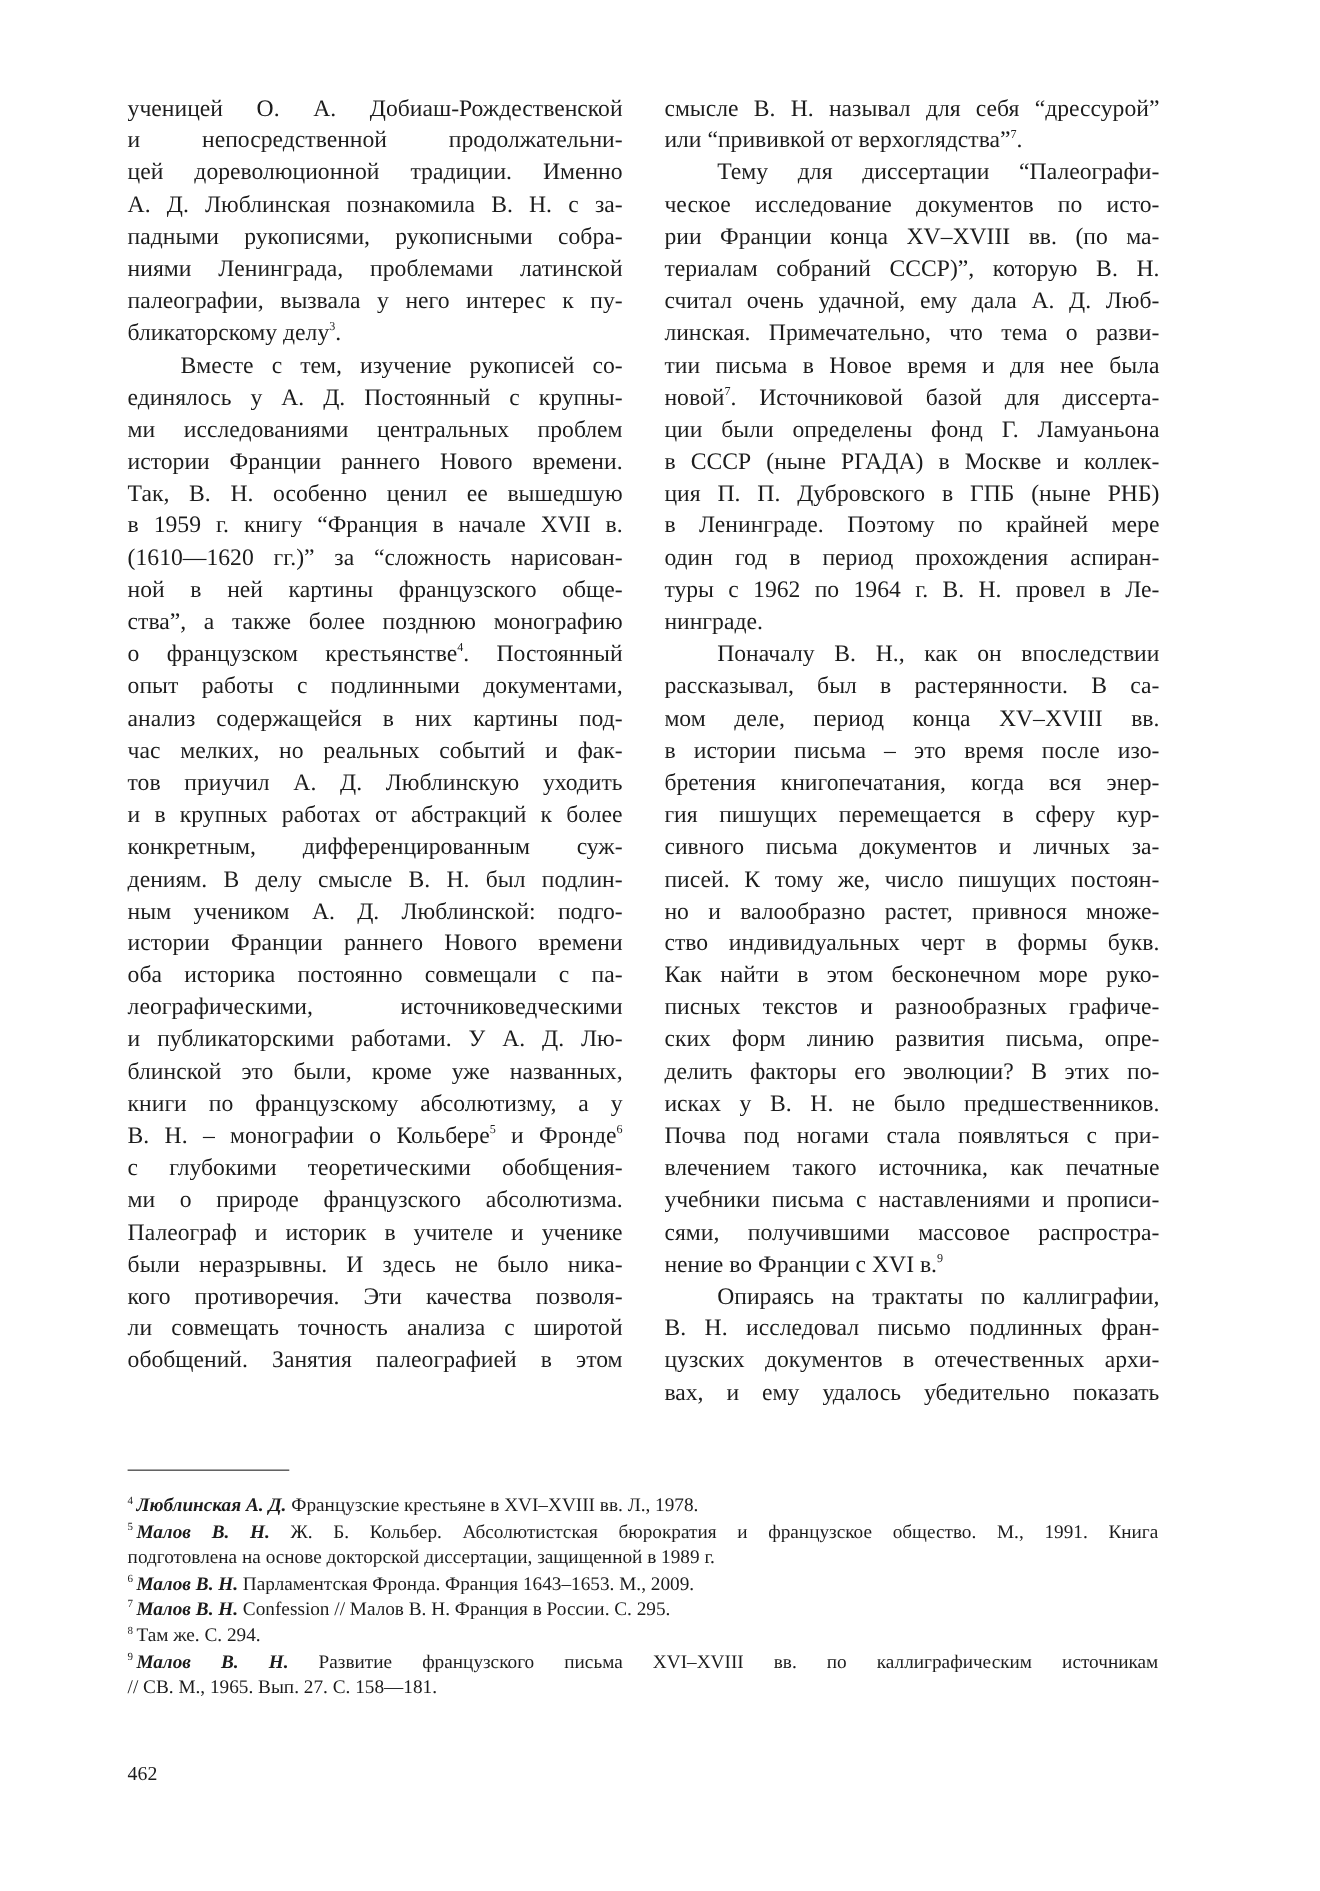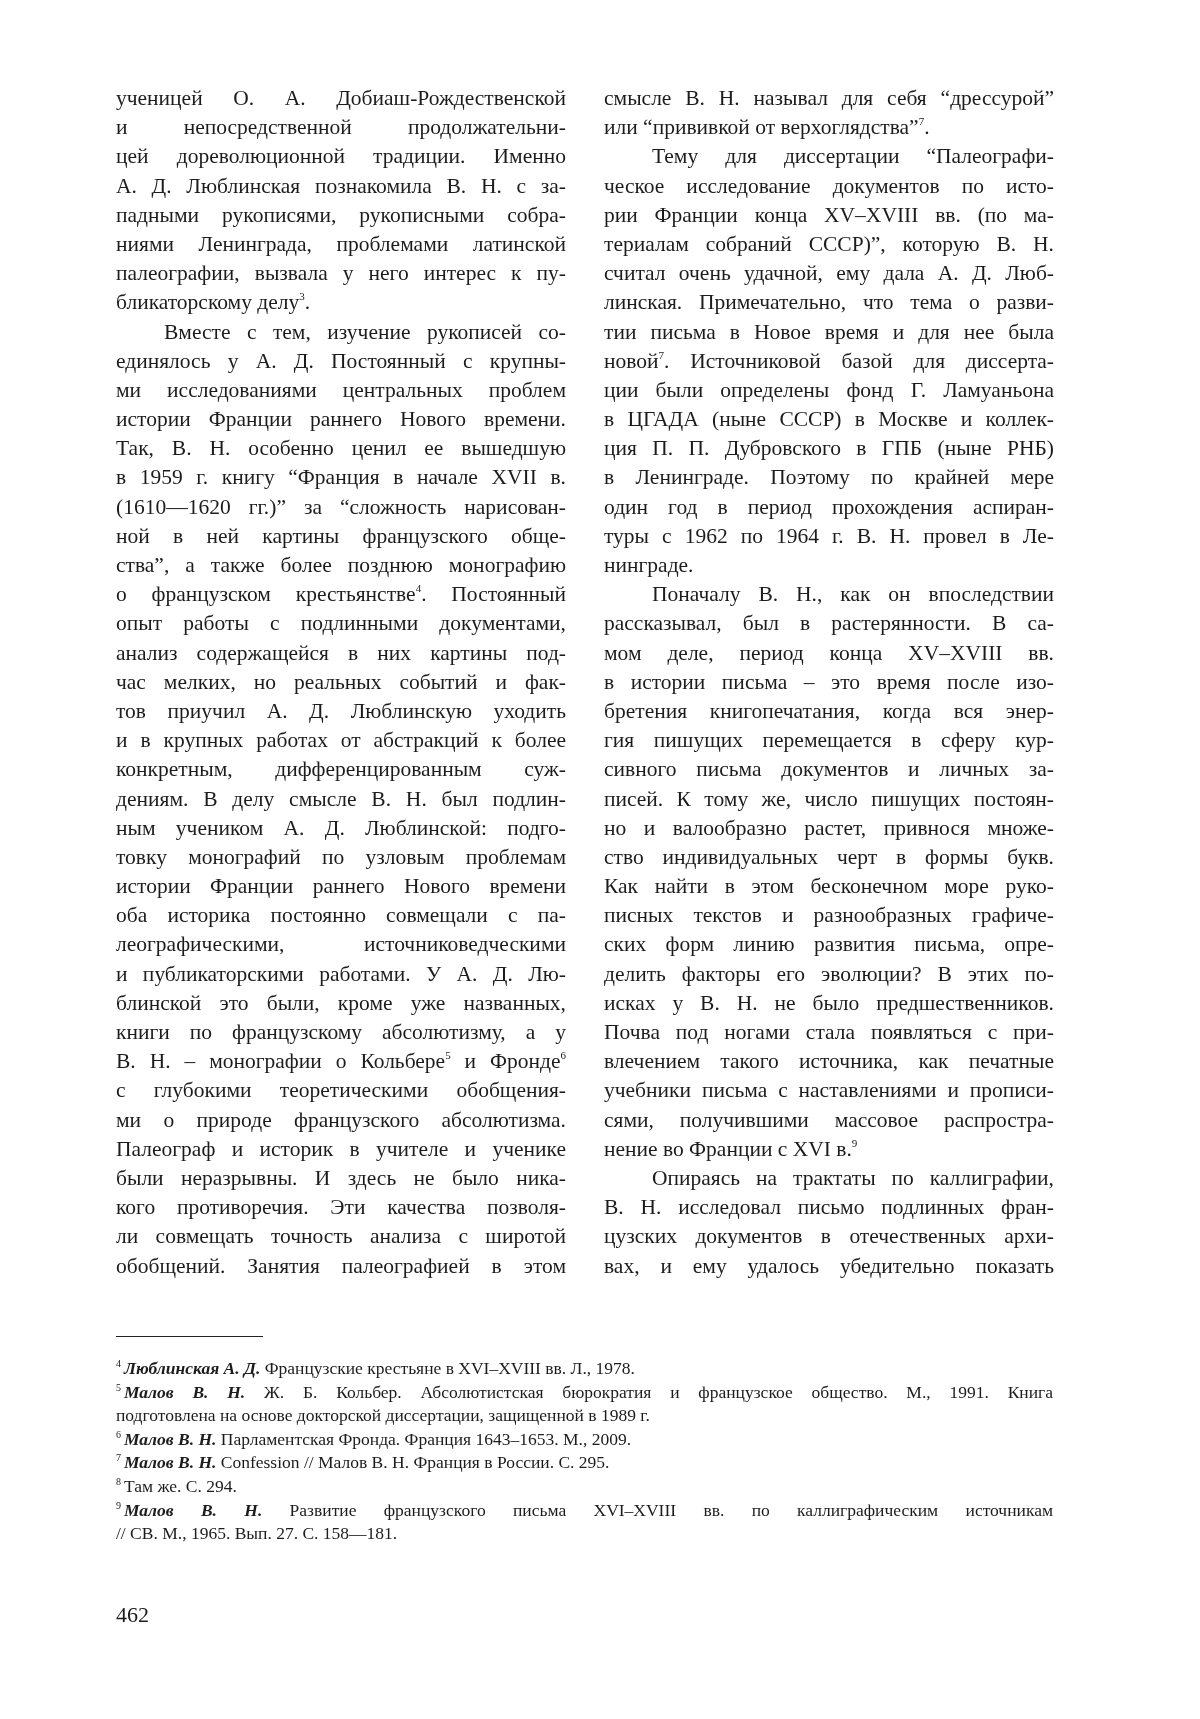--- a/index.html
+++ b/index.html
@@ -26,21 +26,21 @@
   }
   .footnotes { position: absolute; left: 116px; top: 1355px; width: 937px; }
   .fn-line {
     display: block; height: 23.6px; line-height: 23.6px; font-size: 17.5px;
     white-space: nowrap; text-align: justify; text-align-last: left;
   }
   .fn-line.just { text-align-last: justify; }
   .fn-line sup { font-size: 10px; vertical-align: 7px; margin-right: 3px; }
   .fn-line em { font-style: italic; font-weight: bold; }
   .page-number {
-    position: absolute; left: 116px; top: 1600px; font-size: 22px;
+    position: absolute; left: 116px; top: 1600px; font-size: 18px;
   }
 </style>
 </head>
 <body>
 
 <div class="page">
   <div class="column col-left" id="col-left">
       <span class="line"><span>ученицей О. А. Добиаш-Рождественской</span></span>
       <span class="line"><span>и непосредственной продолжательни-</span></span>
       <span class="line"><span>цей дореволюционной традиции. Именно</span></span>
@@ -60,21 +60,20 @@
       <span class="line"><span>ства”, а также более позднюю монографию</span></span>
       <span class="line"><span>о французском крестьянстве</span><sup>4</sup><span>. Постоянный</span></span>
       <span class="line"><span>опыт работы с подлинными документами,</span></span>
       <span class="line"><span>анализ содержащейся в них картины под-</span></span>
       <span class="line"><span>час мелких, но реальных событий и фак-</span></span>
       <span class="line"><span>тов приучил А. Д. Люблинскую уходить</span></span>
       <span class="line"><span>и в крупных работах от абстракций к более</span></span>
       <span class="line"><span>конкретным, дифференцированным суж-</span></span>
       <span class="line"><span>дениям. В делу смысле В. Н. был подлин-</span></span>
       <span class="line"><span>ным учеником А. Д. Люблинской: подго-</span></span>
-      <span class="line"><span>товку монографий по узловым проблемам</span></span>
       <span class="line"><span>истории Франции раннего Нового времени</span></span>
       <span class="line"><span>оба историка постоянно совмещали с па-</span></span>
       <span class="line"><span>леографическими, источниковедческими</span></span>
       <span class="line"><span>и публикаторскими работами. У А. Д. Лю-</span></span>
       <span class="line"><span>блинской это были, кроме уже названных,</span></span>
       <span class="line"><span>книги по французскому абсолютизму, а у</span></span>
       <span class="line"><span>В. Н. – монографии о Кольбере</span><sup>5</sup><span> и Фронде</span><sup>6</sup></span>
       <span class="line"><span>с глубокими теоретическими обобщения-</span></span>
       <span class="line"><span>ми о природе французского абсолютизма.</span></span>
       <span class="line"><span>Палеограф и историк в учителе и ученике</span></span>
@@ -88,21 +87,21 @@
       <span class="line last"><span>или “прививкой от верхоглядства”</span><sup>7</sup><span>.</span></span>
       <span class="line indent"><span>Тему для диссертации “Палеографи-</span></span>
       <span class="line"><span>ческое исследование документов по исто-</span></span>
       <span class="line"><span>рии Франции конца XV–XVIII вв. (по ма-</span></span>
       <span class="line"><span>териалам собраний СССР)”, которую В. Н.</span></span>
       <span class="line"><span>считал очень удачной, ему дала А. Д. Люб-</span></span>
       <span class="line"><span>линская. Примечательно, что тема о разви-</span></span>
       <span class="line"><span>тии письма в Новое время и для нее была</span></span>
       <span class="line"><span>новой</span><sup>7</sup><span>. Источниковой базой для диссерта-</span></span>
       <span class="line"><span>ции были определены фонд Г. Ламуаньона</span></span>
-      <span class="line"><span>в ЦГАДА (ныне СССР) в Москве и коллек-</span></span>
+      <span class="line"><span>в СССР (ныне РГАДА) в Москве и коллек-</span></span>
       <span class="line"><span>ция П. П. Дубровского в ГПБ (ныне РНБ)</span></span>
       <span class="line"><span>в Ленинграде. Поэтому по крайней мере</span></span>
       <span class="line"><span>один год в период прохождения аспиран-</span></span>
       <span class="line"><span>туры с 1962 по 1964 г. В. Н. провел в Ле-</span></span>
       <span class="line last"><span>нинграде.</span></span>
       <span class="line indent"><span>Поначалу В. Н., как он впоследствии</span></span>
       <span class="line"><span>рассказывал, был в растерянности. В са-</span></span>
       <span class="line"><span>мом деле, период конца XV–XVIII вв.</span></span>
       <span class="line"><span>в истории письма – это время после изо-</span></span>
       <span class="line"><span>бретения книгопечатания, когда вся энер-</span></span>

